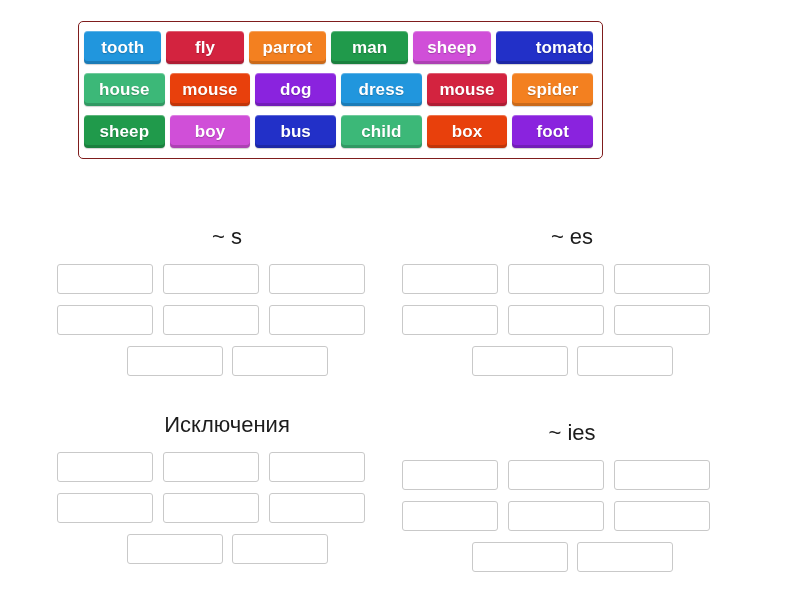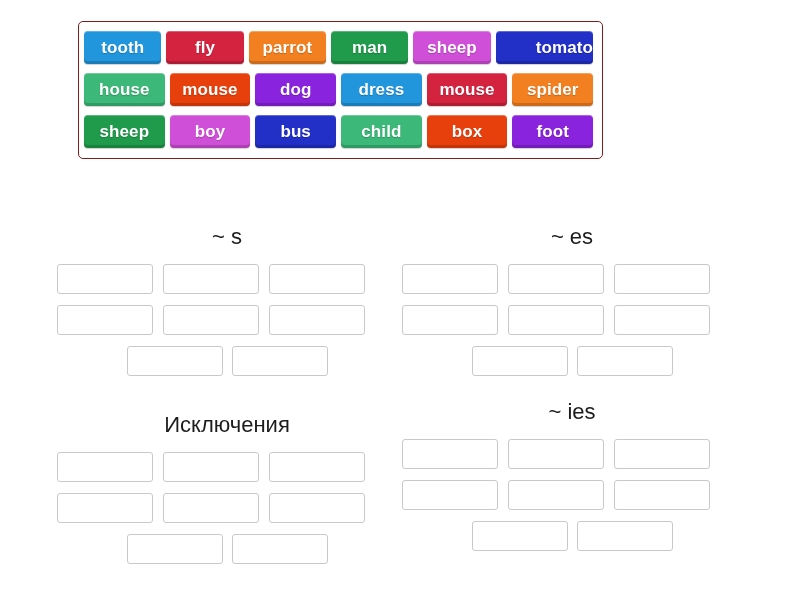--- a/index.html
+++ b/index.html
@@ -64,21 +64,21 @@
 
   
   .group {
     position: absolute;
     width: 340px;
   }
 
   .group.g0 { left: 57px;  top: 222px; }
   .group.g1 { left: 402px; top: 222px; }
   .group.g2 { left: 57px;  top: 410px; }
-  .group.g3 { left: 402px; top: 397px; }
+  .group.g3 { left: 402px; top: 418px; }
 
   .group-title {
     text-align: center;
     font-size: 22px;
     color: #1c1c1c;
     font-family: "Liberation Sans", sans-serif;
     font-weight: normal;
     height: 30px;
     line-height: 30px;
     margin: 0;

